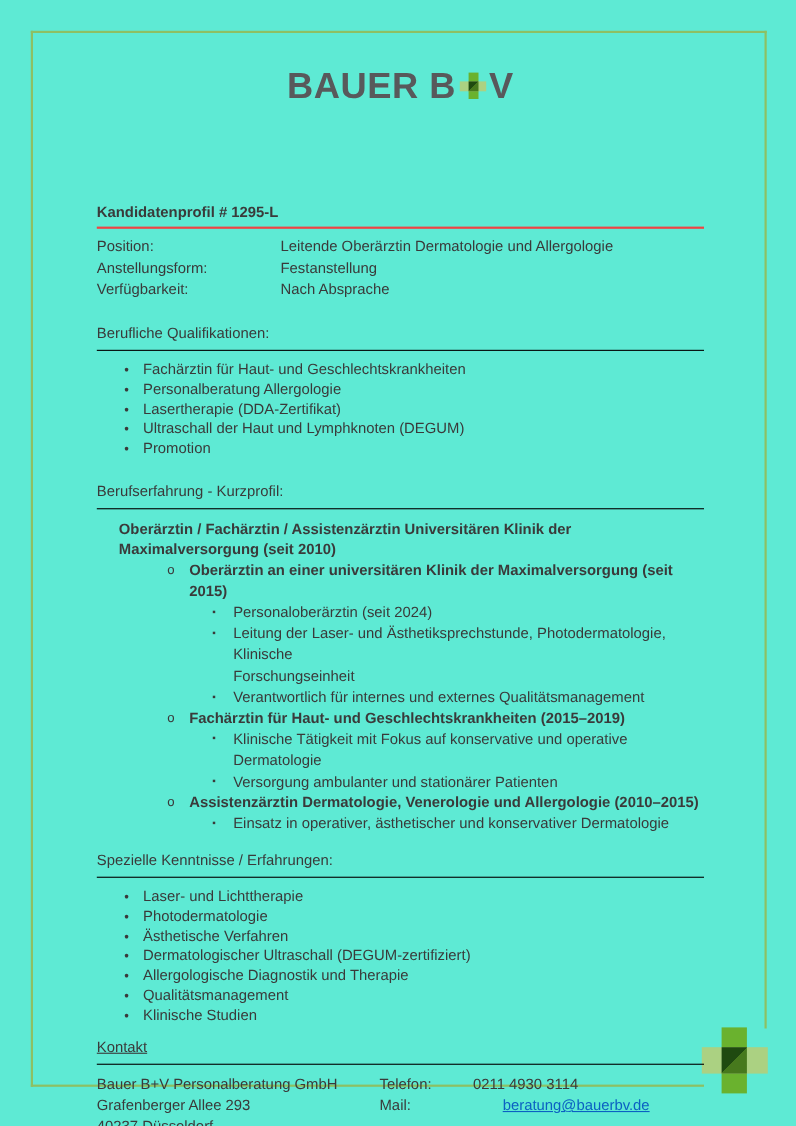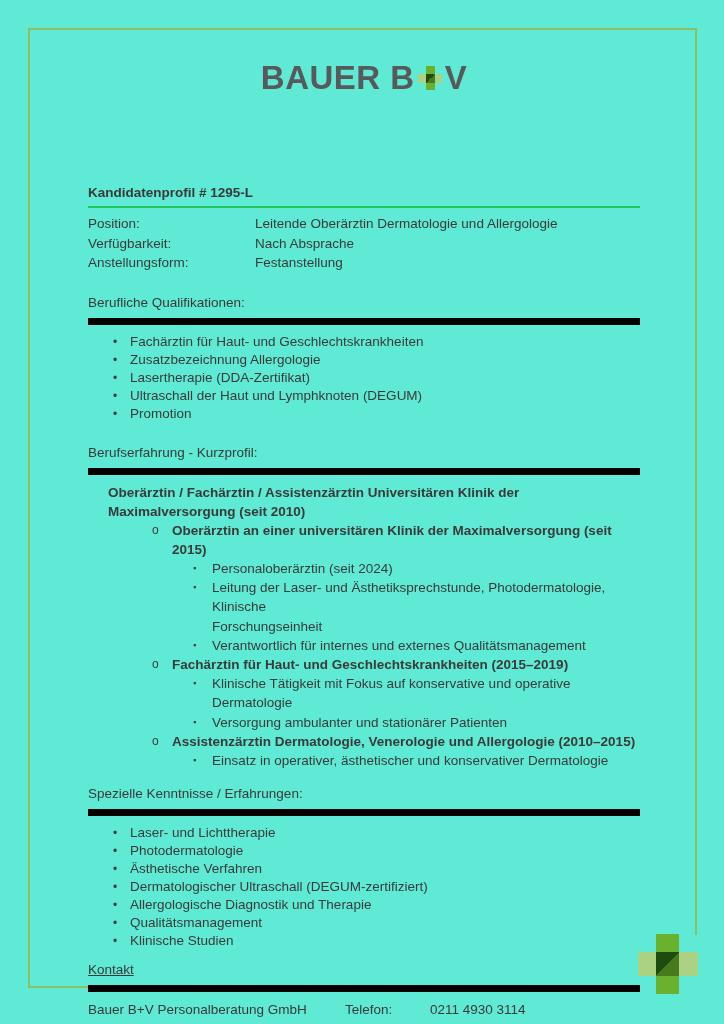--- a/index.html
+++ b/index.html
@@ -27,22 +27,22 @@
   .logo { margin-top:57px; text-align:center; font-weight:bold; font-size:33px;
           line-height:42px; color:#58595b; letter-spacing:0.5px; }
   .logo-cross { position:relative; display:inline-block; width:24px; height:24px;
                 margin:0 3px; vertical-align:-1px; }
   .lc-v { position:absolute; left:8px; top:0; width:9px; height:24px; background:#6ab22e; }
   .lc-h { position:absolute; left:0; top:8px; width:24px; height:9px; background:#abd182; }
   .lc-o { position:absolute; left:8px; top:8px; width:9px; height:9px;
           background:linear-gradient(135deg,#1f4a10 0%,#1f4a10 50%,#47791d 50%,#47791d 100%); }
   
   .doc-title { margin-top:84px; font-weight:bold; padding-bottom:4px;
-               border-bottom:2px solid #22c55e; }
-  .section-heading { border-bottom:7px solid #000000; padding-bottom:6px; }
+               border-bottom:2px solid #ef4444; }
+  .section-heading { border-bottom:1px solid #000000; padding-bottom:6px; }
   .sh-quals  { margin-top:20px; }
   .sh-exp    { margin-top:20px; }
   .sh-skills { margin-top:14px; }
   .sh-kontakt{ margin-top:10px;text-decoration:underline; }
   
   .fields { margin-top:6px; }
   .field-row { display:flex; line-height:19.5px; }
   .field-label { width:167px; flex:0 0 167px; }
   
   .blist { margin-top:8px; }
@@ -86,38 +86,38 @@
     </div>
 
     <div class="doc-title">Kandidatenprofil # 1295-L</div>
 
     <div class="fields">
       <div class="field-row">
         <span class="field-label">Position:</span>
         <span class="field-value">Leitende Oberärztin Dermatologie und Allergologie</span>
       </div>
       <div class="field-row">
+        <span class="field-label">Anstellungsform:</span>
+        <span class="field-value">Festanstellung</span>
+      </div>
+      <div class="field-row">
         <span class="field-label">Verfügbarkeit:</span>
         <span class="field-value">Nach Absprache</span>
       </div>
-      <div class="field-row">
-        <span class="field-label">Anstellungsform:</span>
-        <span class="field-value">Festanstellung</span>
-      </div>
     </div>
 
     <div class="section-heading sh-quals">Berufliche Qualifikationen:</div>
     <div class="blist">
       <div class="b1">
           <span class="m1">•</span>
           <span>Fachärztin für Haut- und Geschlechtskrankheiten</span>
         </div>
       <div class="b1">
           <span class="m1">•</span>
-          <span>Zusatzbezeichnung Allergologie</span>
+          <span>Personalberatung Allergologie</span>
         </div>
       <div class="b1">
           <span class="m1">•</span>
           <span>Lasertherapie (DDA-Zertifikat)</span>
         </div>
       <div class="b1">
           <span class="m1">•</span>
           <span>Ultraschall der Haut und Lymphknoten (DEGUM)</span>
         </div>
       <div class="b1">

